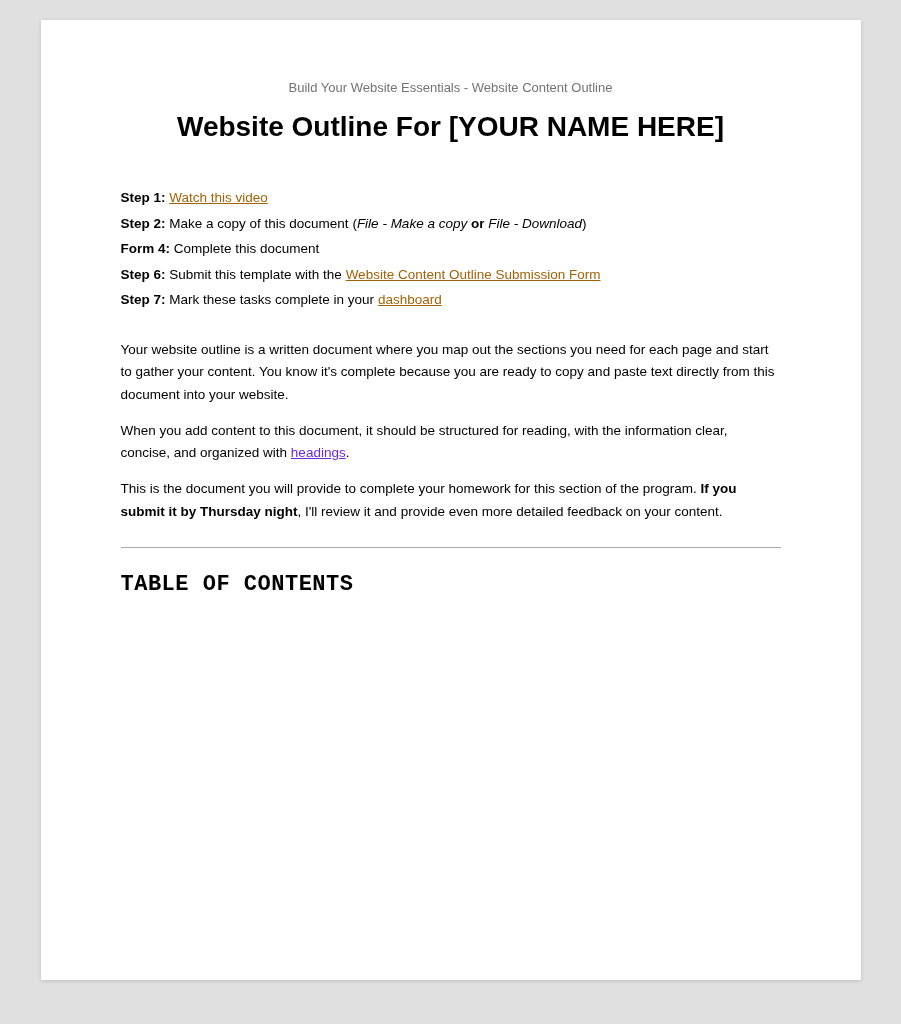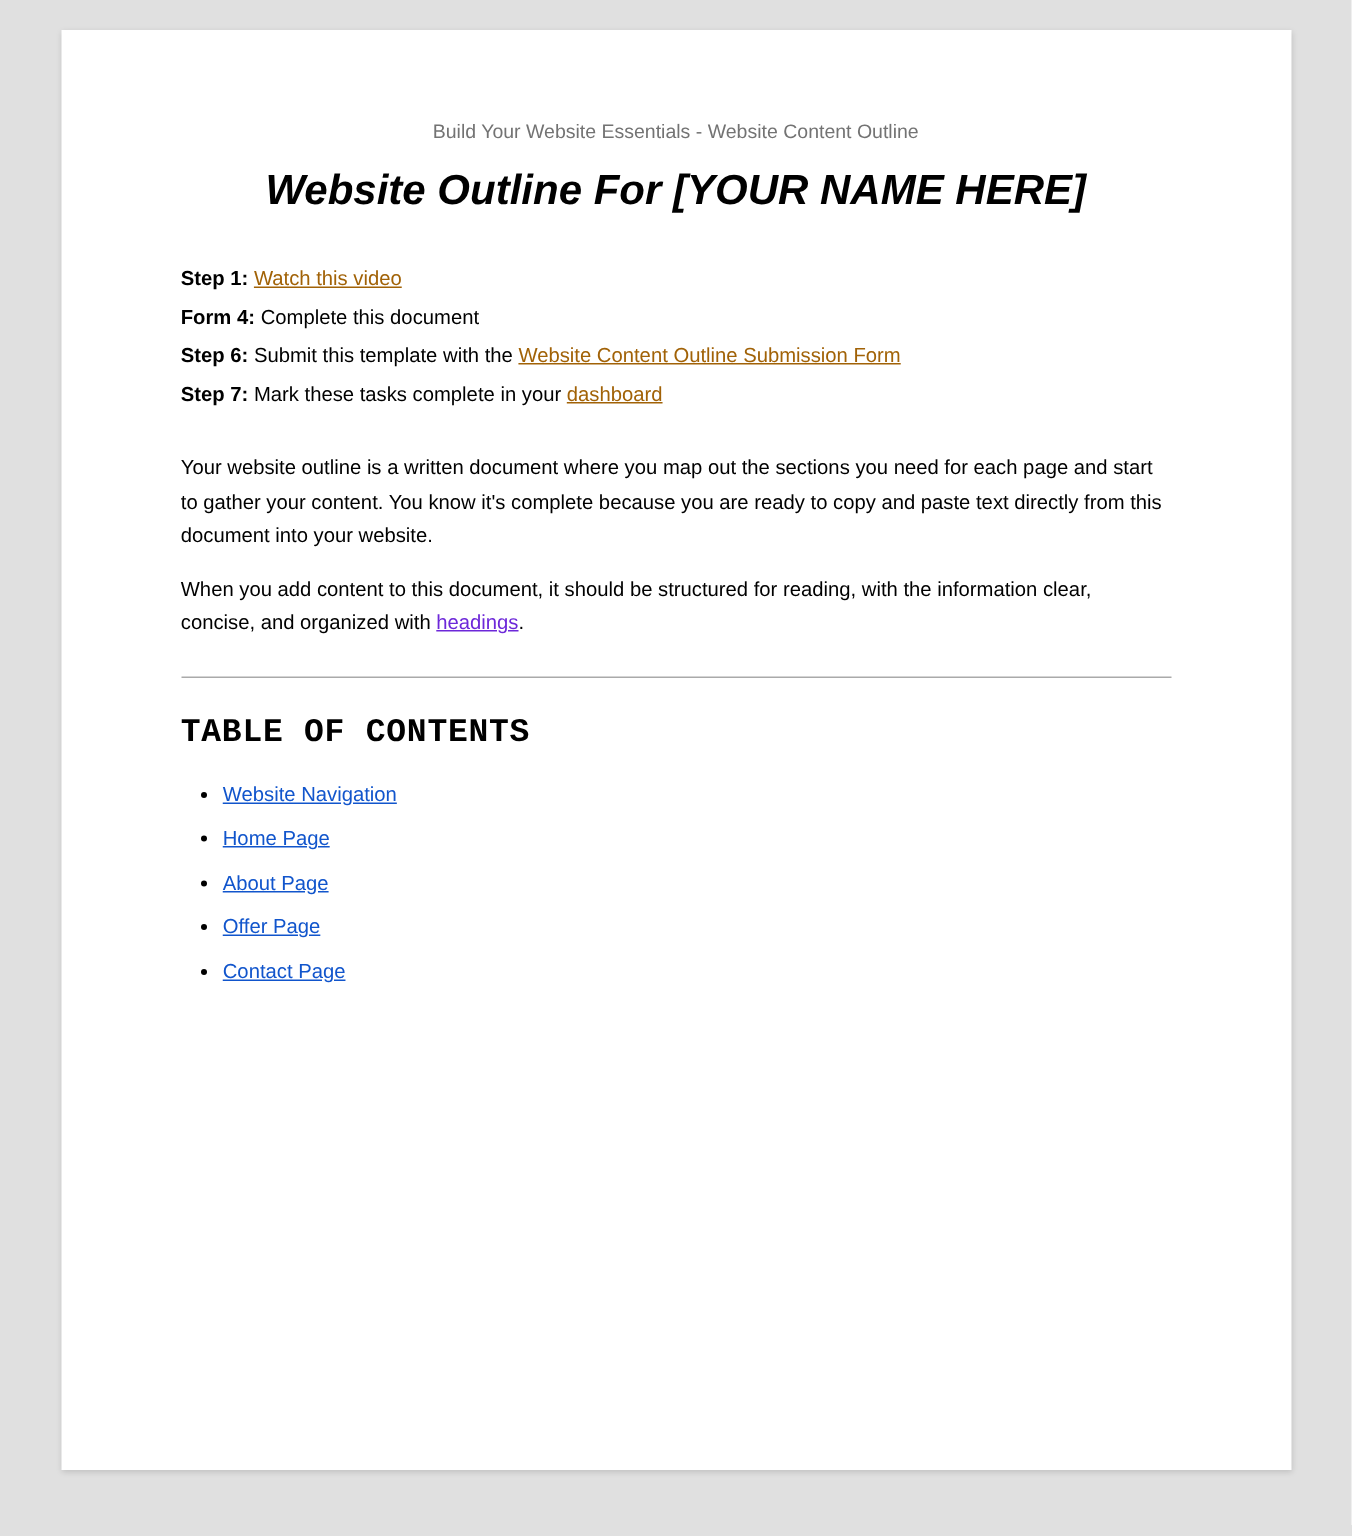--- a/index.html
+++ b/index.html
@@ -33,23 +33,22 @@
       color: #737373;
       margin-bottom: 16px;
       font-family: Arial, sans-serif;
     }
 
     .doc-title {
       text-align: center;
       font-size: 28px;
       font-weight: 900;
       color: #000;
-      margin-bottom: 32px;
+      margin-bottom: 44px;
       font-family: Arial, sans-serif;
-      font-style: italic;
     }
 
     .steps-section {
       margin-bottom: 28px;
     }
 
     .step-line {
       font-size: 13.5px;
       margin-bottom: 4px;
       color: #000;
@@ -129,20 +128,24 @@
   <h1 class="doc-title">Website Outline For [YOUR NAME HERE]</h1>
 
   <div class="steps-section">
 
     <p class="step-line">
       <span class="step-label">Step 1:</span>
       <span> </span>
       <a href="#">Watch this video</a>
     </p>
 
+    <p class="step-line">
+      <span class="step-label">Step 2:</span>
+      <span> Make a copy of this document (<em>File - Make a copy</em> <strong>or</strong> <em>File - Download</em>)</span>
+    </p>
 
 
     <p class="step-line">
       <span class="step-label">Form 4:</span>
       <span> Complete this document</span>
     </p>
 
 
     <p class="step-line">
       <span class="step-label">Step 6:</span>
@@ -161,38 +164,24 @@
   <div class="description-section">
 
     <p>
       <span>Your website outline is a written document where you map out the sections you need for each page and start to gather your content. You know it's complete because you are ready to copy and paste text directly from this document into your website.</span>
     </p>
 
     <p>
       <span>When you add content to this document, it should be structured for reading, with the information clear, concise, and organized with </span><a href="#">headings</a><span>.</span>
     </p>
 
+    <p>
+      <span>This is the document you will provide to complete your homework for this section of the program. </span><span class="bold">If you submit it by Thursday night</span><span>, I'll review it and provide even more detailed feedback on your content.</span>
+    </p>
 
   </div>
 
   <hr class="divider">
 
   <h2 class="toc-heading">TABLE OF CONTENTS</h2>
 
-  <ul class="toc-list">
-    <li>
-      <a href="#">Website Navigation</a>
-    </li>
-    <li>
-      <a href="#">Home Page</a>
-    </li>
-    <li>
-      <a href="#">About Page</a>
-    </li>
-    <li>
-      <a href="#">Offer Page</a>
-    </li>
-    <li>
-      <a href="#">Contact Page</a>
-    </li>
-  </ul>
 
 </div>
 
 </body></html>

